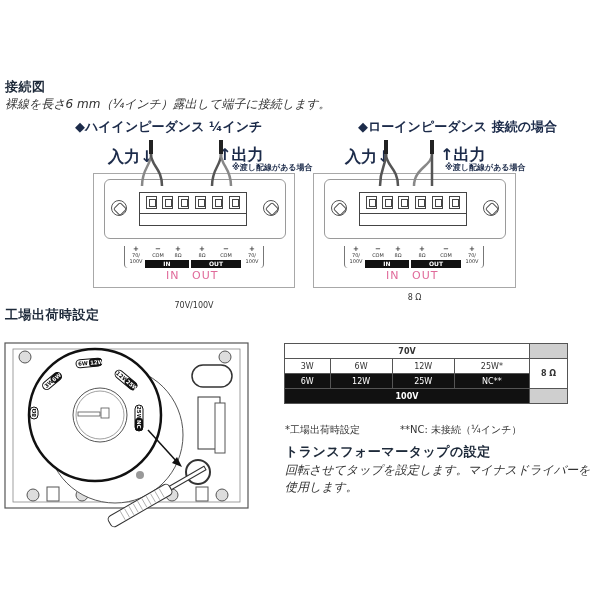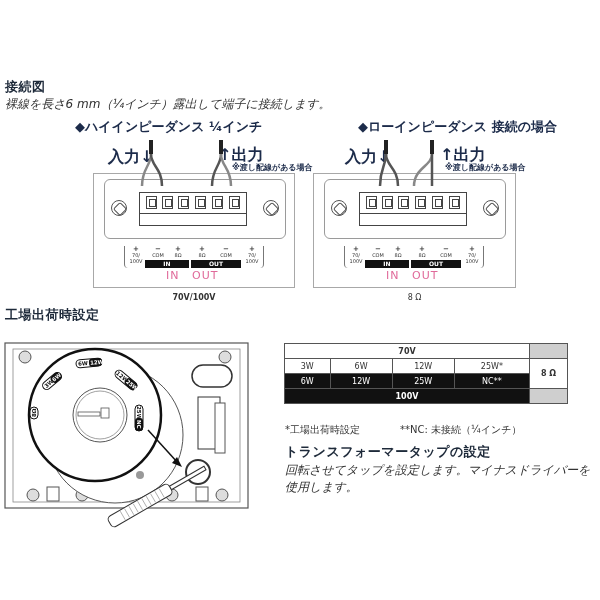--- a/index.html
+++ b/index.html
@@ -91,21 +91,21 @@
     <div class="ls-cell" style="left:118px; top:0;">
         <div class="ls-plus">+</div>
         <div>70/ 100V</div>
       </div>
     <div class="ls-black" style="left:20px; top:14px; width:44px; height:8px;">IN</div>
     <div class="ls-black" style="left:66px; top:14px; width:50px; height:8px;">OUT</div>
   </div>
   <div class="abs pink" style="left:72px; top:95px;">IN</div>
   <div class="abs pink" style="left:98px; top:95px;">OUT</div>
 </div>
-<div class="abs caption" style="left:93px; top:293px; width:202px;font-weight:bold;">70V/100V</div>
+<div class="abs caption" style="left:93px; top:301px; width:202px;">70V/100V</div>
 
 <svg class="wire" style="left:90px; top:140px;" width="210" height="60">
   <rect x="59" y="0" width="4" height="14" fill="#222"></rect>
   <path d="M61 14 C61 26, 52 28, 52 46" stroke="#888" stroke-width="2.5" fill="none"></path>
   <path d="M61 14 C61 26, 72 28, 72 46" stroke="#555" stroke-width="2.5" fill="none"></path>
   <rect x="129" y="0" width="4" height="14" fill="#222"></rect>
   <path d="M131 14 C131 26, 122 28, 122 46" stroke="#555" stroke-width="2.5" fill="none"></path>
   <path d="M131 14 C131 26, 141 28, 141 46" stroke="#888" stroke-width="2.5" fill="none"></path>
 </svg>
 

